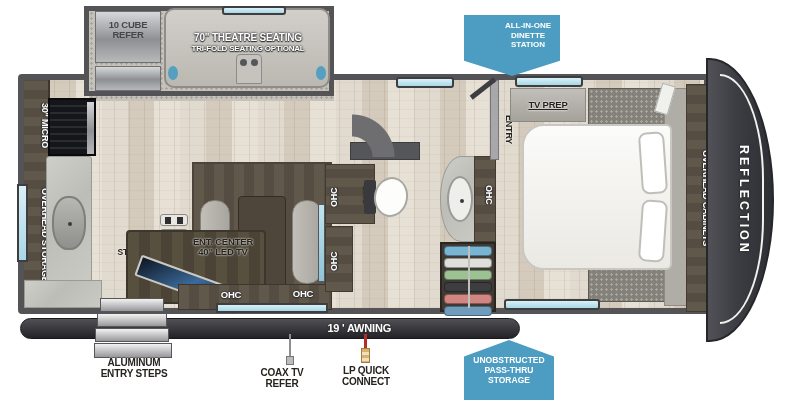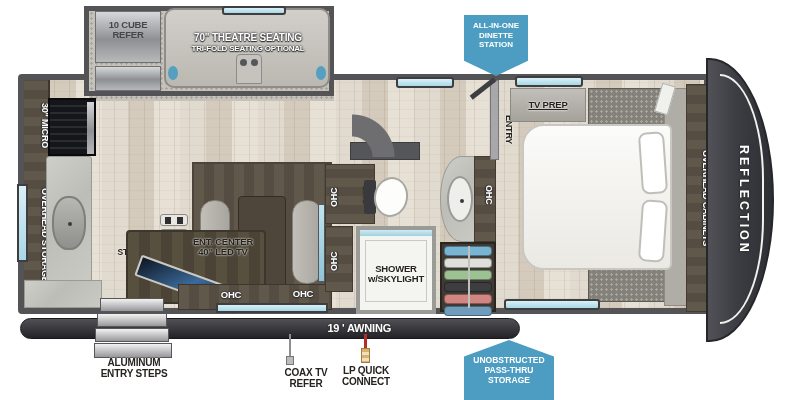--- a/index.html
+++ b/index.html
@@ -104,28 +104,20 @@
   <div class="lbl w v" style="left:355px;top:174px;width:16px;height:42px;font-size:9px;">OHC</div>
   <div class="lbl w vflip" style="left:330px;top:240px;width:16px;height:42px;font-size:9px;">OHC</div>
 
   <div class="abs" style="left:352px;top:97px;width:48px;height:60px;background:
        radial-gradient(circle at 0% 100%,transparent 0 20px,#6e6e70 21px 42px,transparent 43px);"></div>
 
   <div class="abs" style="left:364px;top:180px;width:12px;height:34px;background:#3a3a3e;border-radius:2px;"></div>
   <div class="abs" style="left:374px;top:177px;width:34px;height:40px;background:#fdfdfb;border:2px solid #a8a8a4;
               border-radius:50%;transform:rotate(10deg);"></div>
 
-  <div class="abs" style="left:356px;top:226px;width:80px;height:88px;border:4px solid #9a9a96;background:#f4f4f1;">
-    <div class="abs" style="left:0;top:0;width:72px;height:6px;background:linear-gradient(180deg,#cfeaf2,#9fd0e0);"></div>
-    <div class="abs" style="left:5px;top:10px;width:62px;height:62px;border:1px solid #c8c8c4;"></div>
-    <div class="lbl b ctr" style="left:0;top:34px;width:72px;font-size:9.5px;">
-      <div>SHOWER</div>
-        <div>w/SKYLIGHT</div>
-    </div>
-  </div>
 
   <div class="abs marble" style="left:440px;top:156px;width:38px;height:86px;border:1px solid #9a9a96;
               border-radius:55% 4px 4px 55% / 48% 4px 4px 48%;"></div>
   <div class="abs" style="left:447px;top:176px;width:26px;height:46px;border-radius:50%;background:#eeeeea;border:2px solid #9a9a96;">
     <div class="abs" style="left:11px;top:21px;width:4px;height:4px;border-radius:50%;background:#3a3a3e;"></div>
   </div>
   <div class="abs darkwood" style="left:474px;top:156px;width:22px;height:86px;border:1px solid #423b31;"></div>
   <div class="lbl w v" style="left:477px;top:172px;width:16px;height:46px;font-size:9px;">OHC</div>
 
   <div class="abs" style="left:440px;top:242px;width:56px;height:70px;background:#3f3a33;border:2px solid #2a261f;">
@@ -188,21 +180,21 @@
   </div>
   <div class="abs window" style="left:222px;top:6px;width:64px;height:9px;border-radius:3px;"></div>
   <div class="lbl w ctr" style="left:158px;top:32px;width:180px;font-size:10px;">70" THEATRE SEATING</div>
   <div class="lbl w ctr" style="left:158px;top:45px;width:180px;font-size:8px;">TRI-FOLD SEATING OPTIONAL</div>
 
   <div class="abs window" style="left:396px;top:77px;width:58px;height:11px;border-radius:3px;"></div>
   <div class="abs window" style="left:515px;top:76px;width:68px;height:11px;border-radius:3px;"></div>
   <div class="abs window" style="left:504px;top:299px;width:96px;height:11px;border-radius:3px;"></div>
 
   <div class="badge" style="left:464px;top:15px;width:64px;height:55px;font-size:8px;padding-top:6px;
-              clip-path:polygon(0 0,100% 0,100% 75%,50% 100%,0 75%);">
+              clip-path:polygon(0 0,100% 0,100% 75%,50% 100%,0 75%);padding-left:32px;">
     <div>ALL-IN-ONE</div>
     <div>DINETTE</div>
     <div>STATION</div>
   </div>
   <div class="badge" style="left:464px;top:340px;width:90px;height:57px;font-size:8.5px;padding-top:15px;
               clip-path:polygon(50% 0,100% 23%,100% 100%,0 100%,0 23%);">
     <div>UNOBSTRUCTED</div>
     <div>PASS-THRU</div>
     <div>STORAGE</div>
   </div>
@@ -213,21 +205,21 @@
     <div class="step" style="width:72px;height:12px;"></div>
     <div class="step" style="width:76px;height:13px;"></div>
   </div>
   <div class="lbl b ctr" style="left:82px;top:357px;width:104px;font-size:10px;">
     <div>ALUMINUM</div>
       <div>ENTRY STEPS</div>
   </div>
 
   <div class="abs" style="left:289px;top:334px;width:2px;height:24px;background:#8e8e90;"></div>
   <div class="abs" style="left:286px;top:356px;width:8px;height:9px;background:#bcbcbe;border:1px solid #77777a;"></div>
-  <div class="lbl b ctr" style="left:272px;top:367px;width:68px;font-size:10px;">
+  <div class="lbl b ctr" style="left:248px;top:367px;width:68px;font-size:10px;">
     <div>COAX TV</div>
       <div>REFER</div>
   </div>
 
   <div class="abs" style="left:364px;top:334px;width:3px;height:15px;background:#b03028;"></div>
   <div class="abs" style="left:361px;top:348px;width:9px;height:15px;border:1px solid #a08040;
               background:repeating-linear-gradient(180deg,#d8b26e 0 3px,#f0e0c0 3px 6px);"></div>
   <div class="lbl b ctr" style="left:330px;top:365px;width:72px;font-size:10px;">
     <div>LP QUICK</div>
       <div>CONNECT</div>

